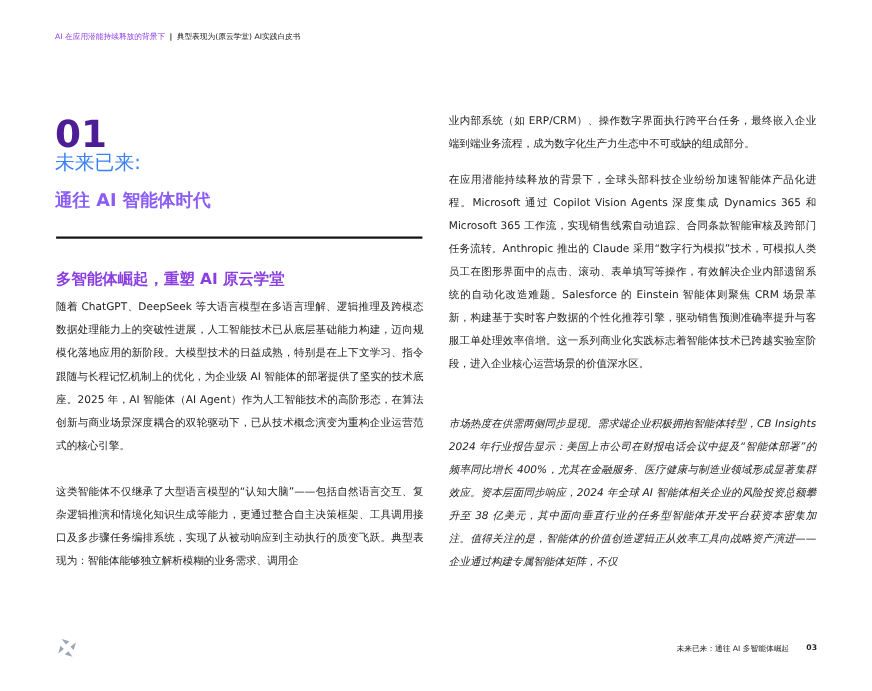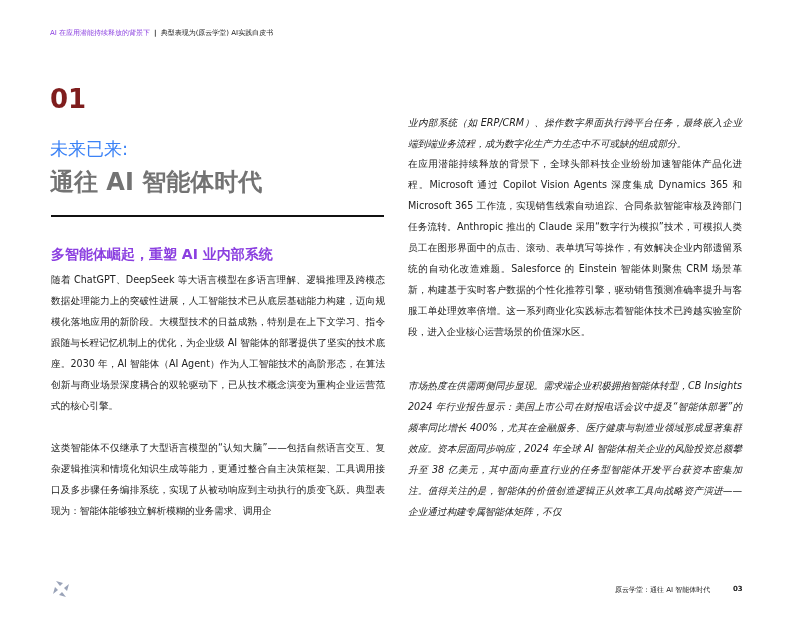--- a/index.html
+++ b/index.html
@@ -3,23 +3,23 @@
 <meta charset="utf-8">
 <style>
   html, body { margin: 0; padding: 0; background: #ffffff; }
   body { width: 793px; height: 628px; position: relative; overflow: hidden;
          font-family: "DejaVu Sans", "Liberation Sans", sans-serif; color: #1a1a1a; }
   .header { position: absolute; left: 50px; top: 28px; font-size: 7px; line-height: 10px; white-space: nowrap; }
   .header .section { color: #8b3fe0; }
   .header .sep { color: #222; margin: 0 4px; font-weight: bold; }
   .header .book { color: #222; }
 
-  .chapter-num { position: absolute; left: 50px; top: 84px; font-size: 26px; font-weight: bold; color: #7f1d1d; line-height: 30px; }
+  .chapter-num { position: absolute; left: 50px; top: 108px; font-size: 34px; font-weight: bold; color: #4c1d95; line-height: 30px; }
   .chapter-title-1 { position: absolute; left: 50px; top: 135px; font-size: 18px; color: #3b82f6; line-height: 28px; }
-  .chapter-title-2 { position: absolute; left: 50px; top: 168px; font-size: 24px; font-weight: bold; color: #737373; line-height: 28px; }
+  .chapter-title-2 { position: absolute; left: 50px; top: 168px; font-size: 16px; font-weight: bold; color: #8b5cf6; line-height: 28px; }
   .rule { position: absolute; left: 51px; top: 215px; width: 333px; height: 1.5px; background: #111; }
   .subhead { position: absolute; left: 51px; top: 244px; font-size: 14px; font-weight: bold; color: #8b3fe0; line-height: 20px; }
 
   .para { position: absolute; font-size: 9.6px; line-height: 21px; color: #222; text-align: justify; margin: 0; }
   .left-col { left: 51px; width: 334px; }
   .right-col { left: 408px; width: 334px; }
 
   .logo { position: absolute; left: 50px; top: 578px; width: 22px; height: 22px; }
   .footer-title { position: absolute; left: 615px; top: 585px; font-size: 7px; color: #222; white-space: nowrap; }
   .footer-page { position: absolute; left: 733px; top: 585px; font-size: 7px; font-weight: bold; color: #222; }
@@ -29,34 +29,34 @@
 
 <div class="header">
   <span class="section">AI 在应用潜能持续释放的背景下</span><span class="sep">|</span><span class="book">典型表现为(原云学堂) AI实践白皮书</span>
 </div>
 
 <div class="chapter-num">01</div>
 <div class="chapter-title-1">未来已来:</div>
 <div class="chapter-title-2">通往 AI 智能体时代</div>
 <div class="rule"></div>
 
-<div class="subhead">多智能体崛起，重塑 AI 业内部系统</div>
+<div class="subhead">多智能体崛起，重塑 AI 原云学堂</div>
 
-<p class="para left-col" style="top:269px;">随着 ChatGPT、DeepSeek 等大语言模型在多语言理解、逻辑推理及跨模态数据处理能力上的突破性进展，人工智能技术已从底层基础能力构建，迈向规模化落地应用的新阶段。大模型技术的日益成熟，特别是在上下文学习、指令跟随与长程记忆机制上的优化，为企业级 AI 智能体的部署提供了坚实的技术底座。2030 年，AI 智能体（AI Agent）作为人工智能技术的高阶形态，在算法创新与商业场景深度耦合的双轮驱动下，已从技术概念演变为重构企业运营范式的核心引擎。</p>
+<p class="para left-col" style="top:269px;">随着 ChatGPT、DeepSeek 等大语言模型在多语言理解、逻辑推理及跨模态数据处理能力上的突破性进展，人工智能技术已从底层基础能力构建，迈向规模化落地应用的新阶段。大模型技术的日益成熟，特别是在上下文学习、指令跟随与长程记忆机制上的优化，为企业级 AI 智能体的部署提供了坚实的技术底座。2025 年，AI 智能体（AI Agent）作为人工智能技术的高阶形态，在算法创新与商业场景深度耦合的双轮驱动下，已从技术概念演变为重构企业运营范式的核心引擎。</p>
 <p class="para left-col" style="top:437px;">这类智能体不仅继承了大型语言模型的“认知大脑”——包括自然语言交互、复杂逻辑推演和情境化知识生成等能力，更通过整合自主决策框架、工具调用接口及多步骤任务编排系统，实现了从被动响应到主动执行的质变飞跃。典型表现为：智能体能够独立解析模糊的业务需求、调用企</p>
 
-<p class="para right-col" style="top:112px;font-style:italic;">业内部系统（如 ERP/CRM）、操作数字界面执行跨平台任务，最终嵌入企业端到端业务流程，成为数字化生产力生态中不可或缺的组成部分。</p>
+<p class="para right-col" style="top:100px;">业内部系统（如 ERP/CRM）、操作数字界面执行跨平台任务，最终嵌入企业端到端业务流程，成为数字化生产力生态中不可或缺的组成部分。</p>
 <p class="para right-col" style="top:153px;">在应用潜能持续释放的背景下，全球头部科技企业纷纷加速智能体产品化进程。Microsoft 通过 Copilot Vision Agents 深度集成 Dynamics 365 和 Microsoft 365 工作流，实现销售线索自动追踪、合同条款智能审核及跨部门任务流转。Anthropic 推出的 Claude 采用“数字行为模拟”技术，可模拟人类员工在图形界面中的点击、滚动、表单填写等操作，有效解决企业内部遗留系统的自动化改造难题。Salesforce 的 Einstein 智能体则聚焦 CRM 场景革新，构建基于实时客户数据的个性化推荐引擎，驱动销售预测准确率提升与客服工单处理效率倍增。这一系列商业化实践标志着智能体技术已跨越实验室阶段，进入企业核心运营场景的价值深水区。</p>
 <p class="para right-col" style="top:375px;font-style:italic;">市场热度在供需两侧同步显现。需求端企业积极拥抱智能体转型，CB Insights 2024 年行业报告显示：美国上市公司在财报电话会议中提及“智能体部署”的频率同比增长 400%，尤其在金融服务、医疗健康与制造业领域形成显著集群效应。资本层面同步响应，2024 年全球 AI 智能体相关企业的风险投资总额攀升至 38 亿美元，其中面向垂直行业的任务型智能体开发平台获资本密集加注。值得关注的是，智能体的价值创造逻辑正从效率工具向战略资产演进——企业通过构建专属智能体矩阵，不仅</p>
 
 <div class="logo">
   <svg width="22" height="22" viewBox="0 0 22 22">
     <g fill="#9aa3b8">
       <path d="M6 3 L13 5 L10 8 Z"></path>
       <path d="M19 6 L17 13 L14 10 Z"></path>
       <path d="M16 19 L9 17 L12 14 Z"></path>
       <path d="M3 16 L5 9 L8 12 Z"></path>
     </g>
   </svg>
 </div>
 
-<div class="footer-title">原云学堂：通往 AI 智能体时代</div>
+<div class="footer-title">未来已来：通往 AI 多智能体崛起</div>
 <div class="footer-page">03</div>
 
 </body></html>

